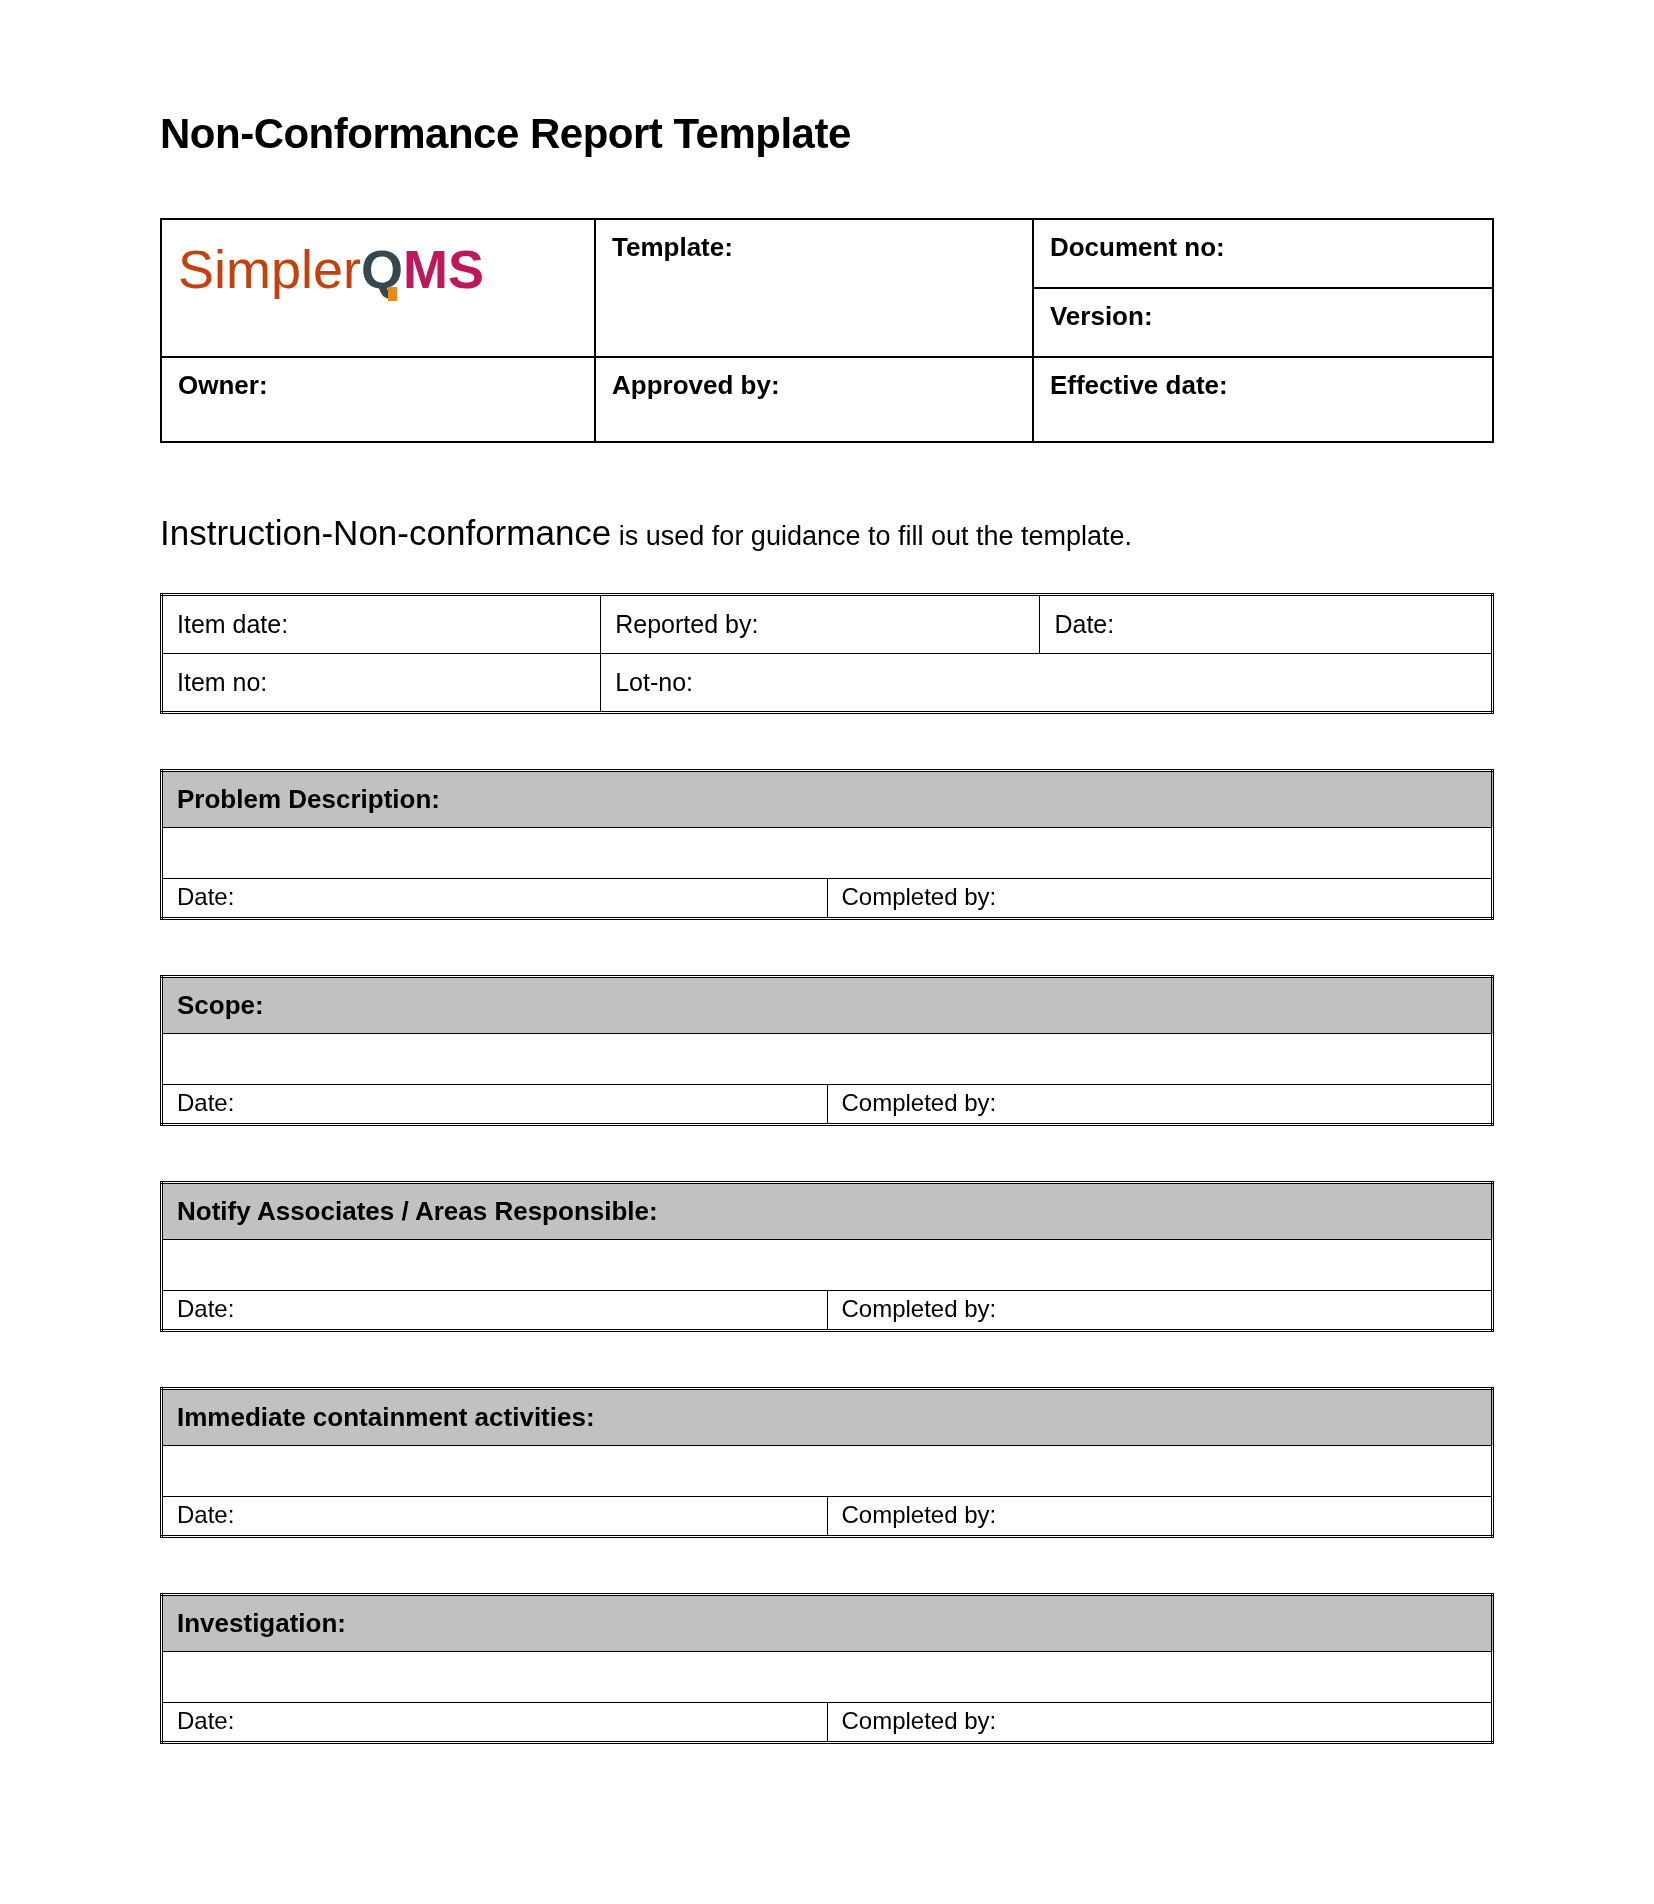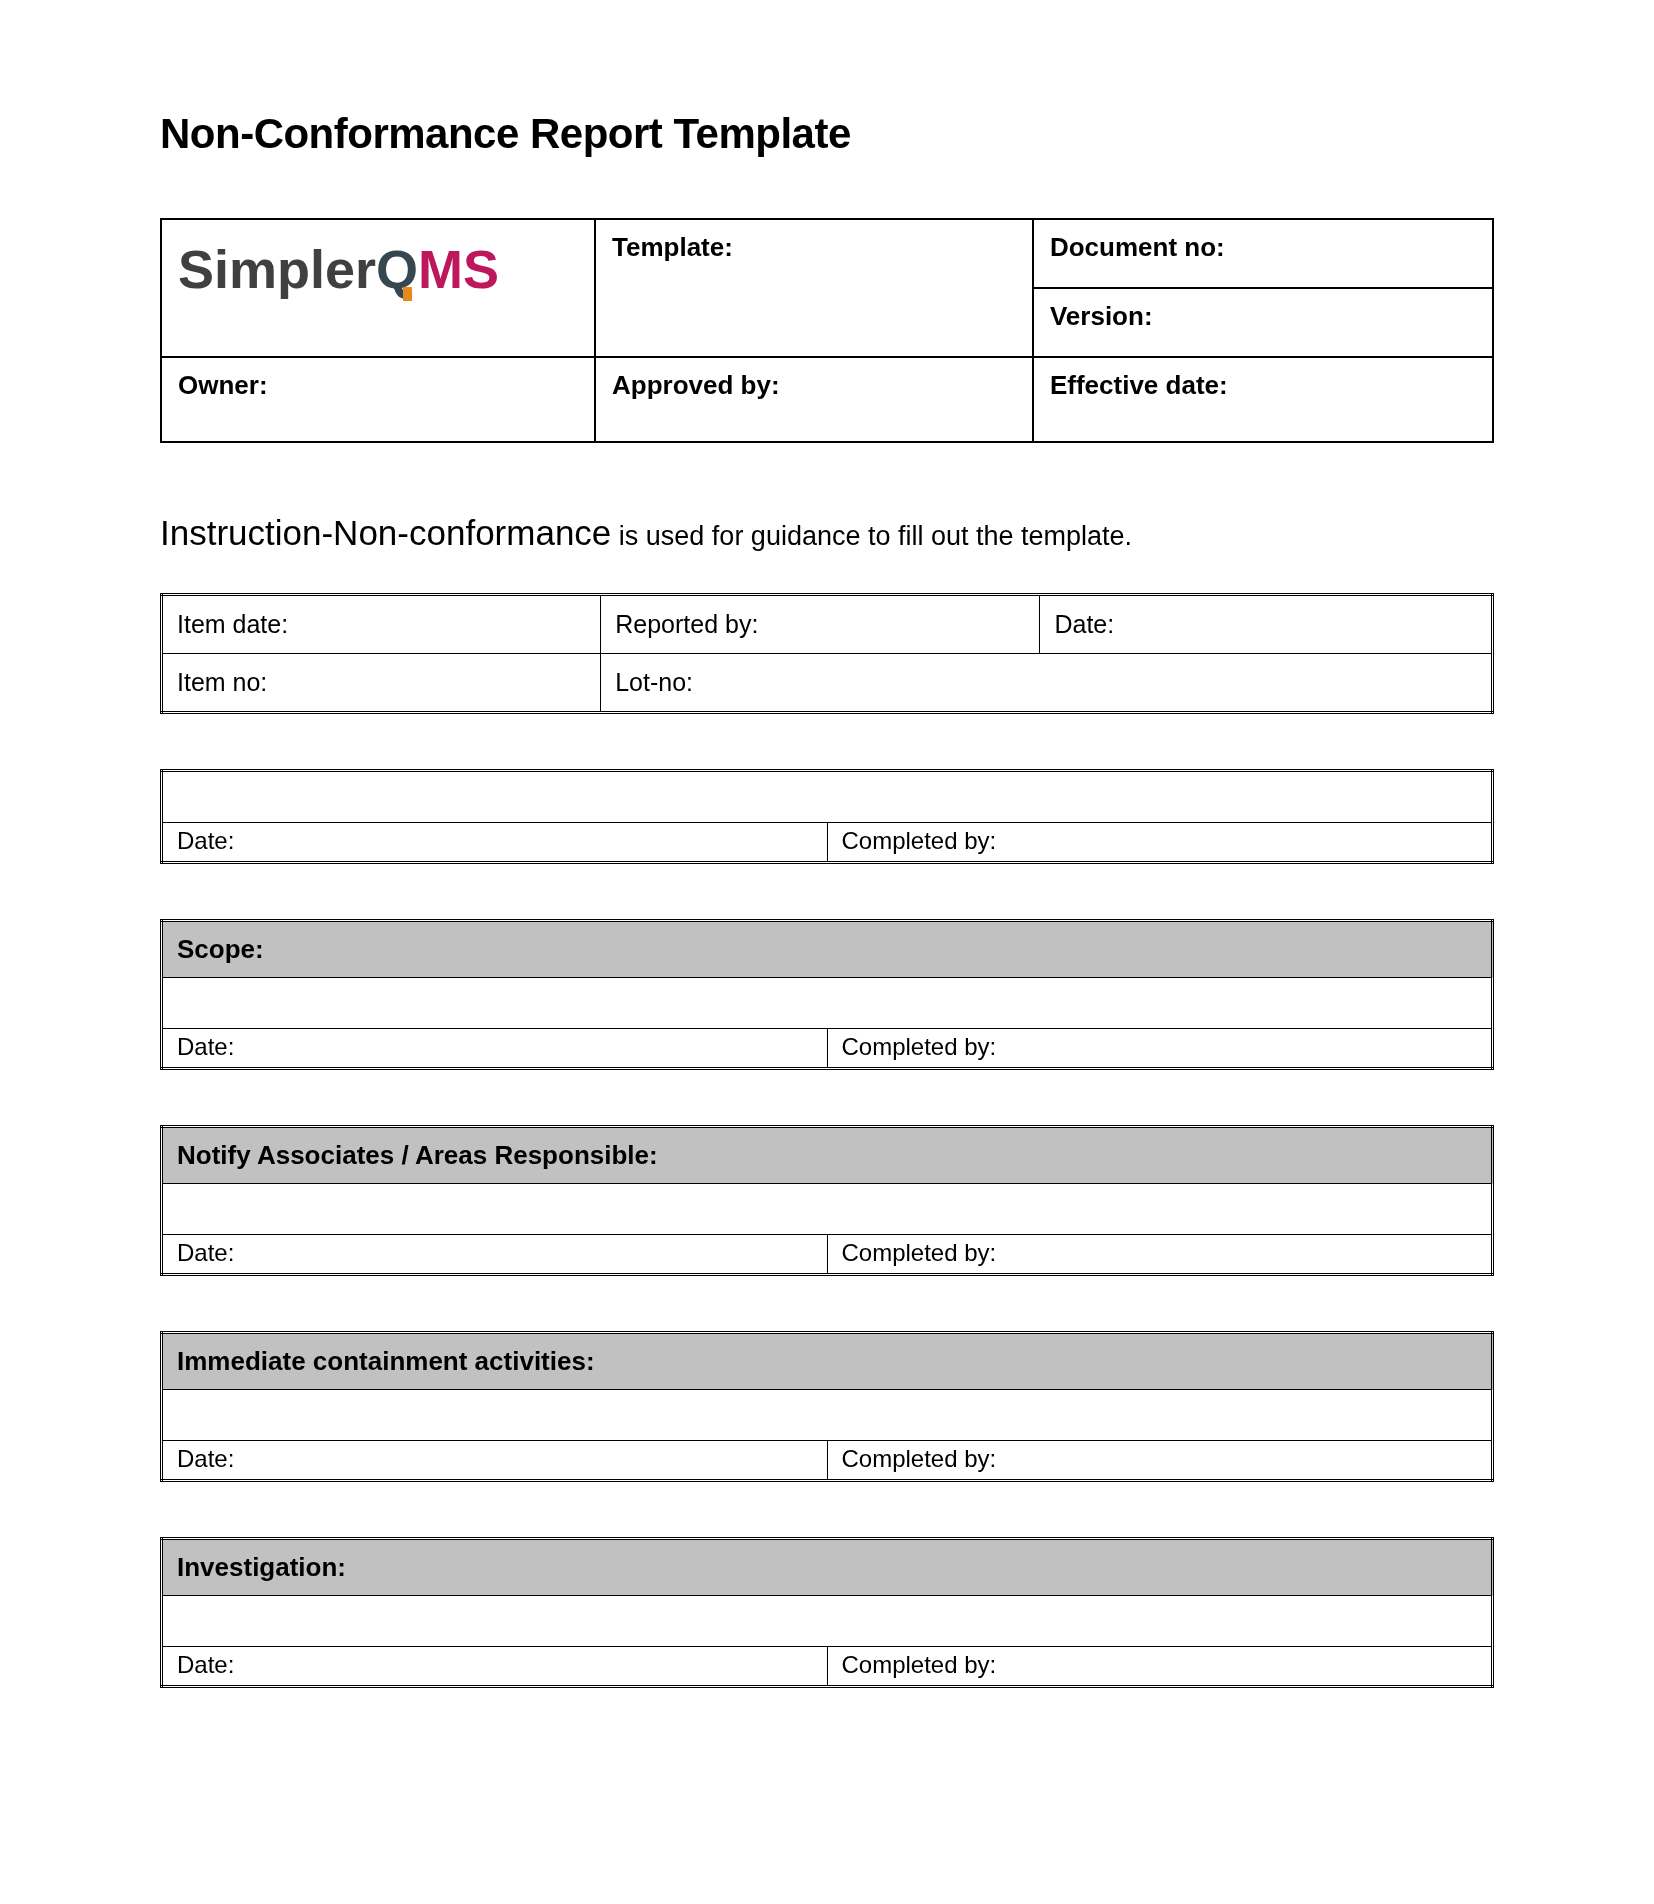--- a/index.html
+++ b/index.html
@@ -39,22 +39,22 @@
     padding:18px 16px !important;
   }
   .logo{
     font-family:Arial, sans-serif;
     font-size:54px;
     font-weight:400;
     white-space:nowrap;
     color:#70757a;
   }
   .logo .simpler{
-    color:#404040;
-    font-weight:700;
+    color:#c2410c;
+    font-weight:400;
   }
   .logo .q{
     color:#36474f;
     font-weight:800;
     position:relative;
   }
   .logo .q::after{
     content:"";
     position:absolute;
     right:6px;
@@ -164,20 +164,23 @@
     </tr>
     <tr>
       <td>Item no:</td>
       <td colspan="2">Lot-no:</td>
     </tr>
   </tbody>
     </table>
 
   <table class="section-table">
     <tbody>
+        <tr class="title-row">
+          <th colspan="2">Problem Description:</th>
+        </tr>
     <tr class="body-row">
           <td colspan="2">&nbsp;</td>
         </tr>
     <tr class="footer-row">
       <td style="width:50%;">Date:</td>
       <td>Completed by:</td>
     </tr>
   </tbody>
     </table>
 

